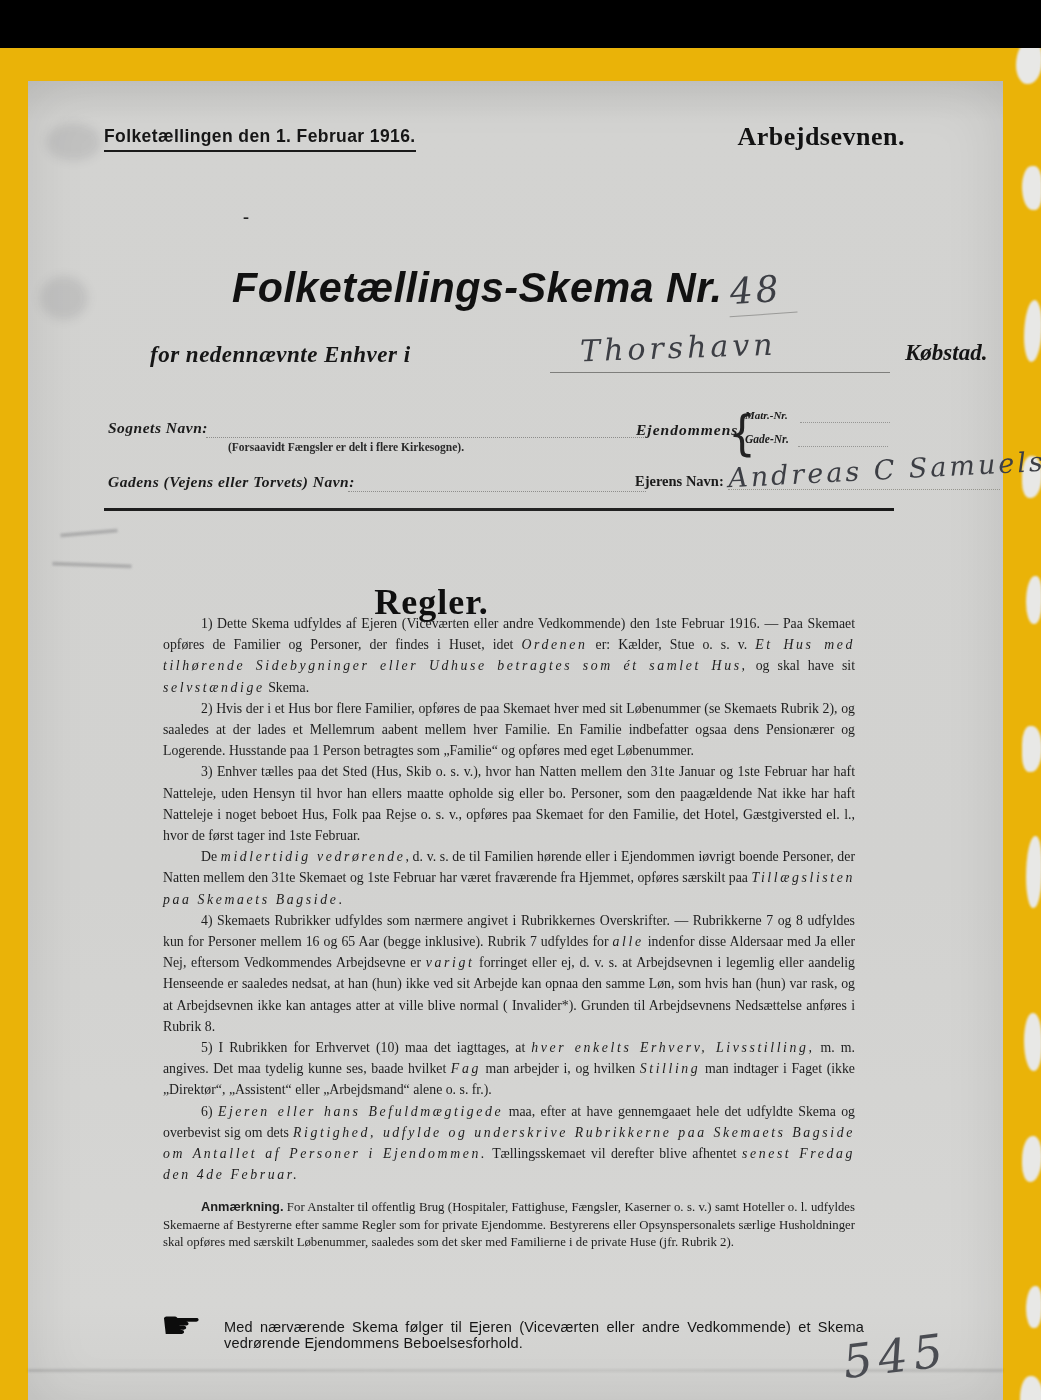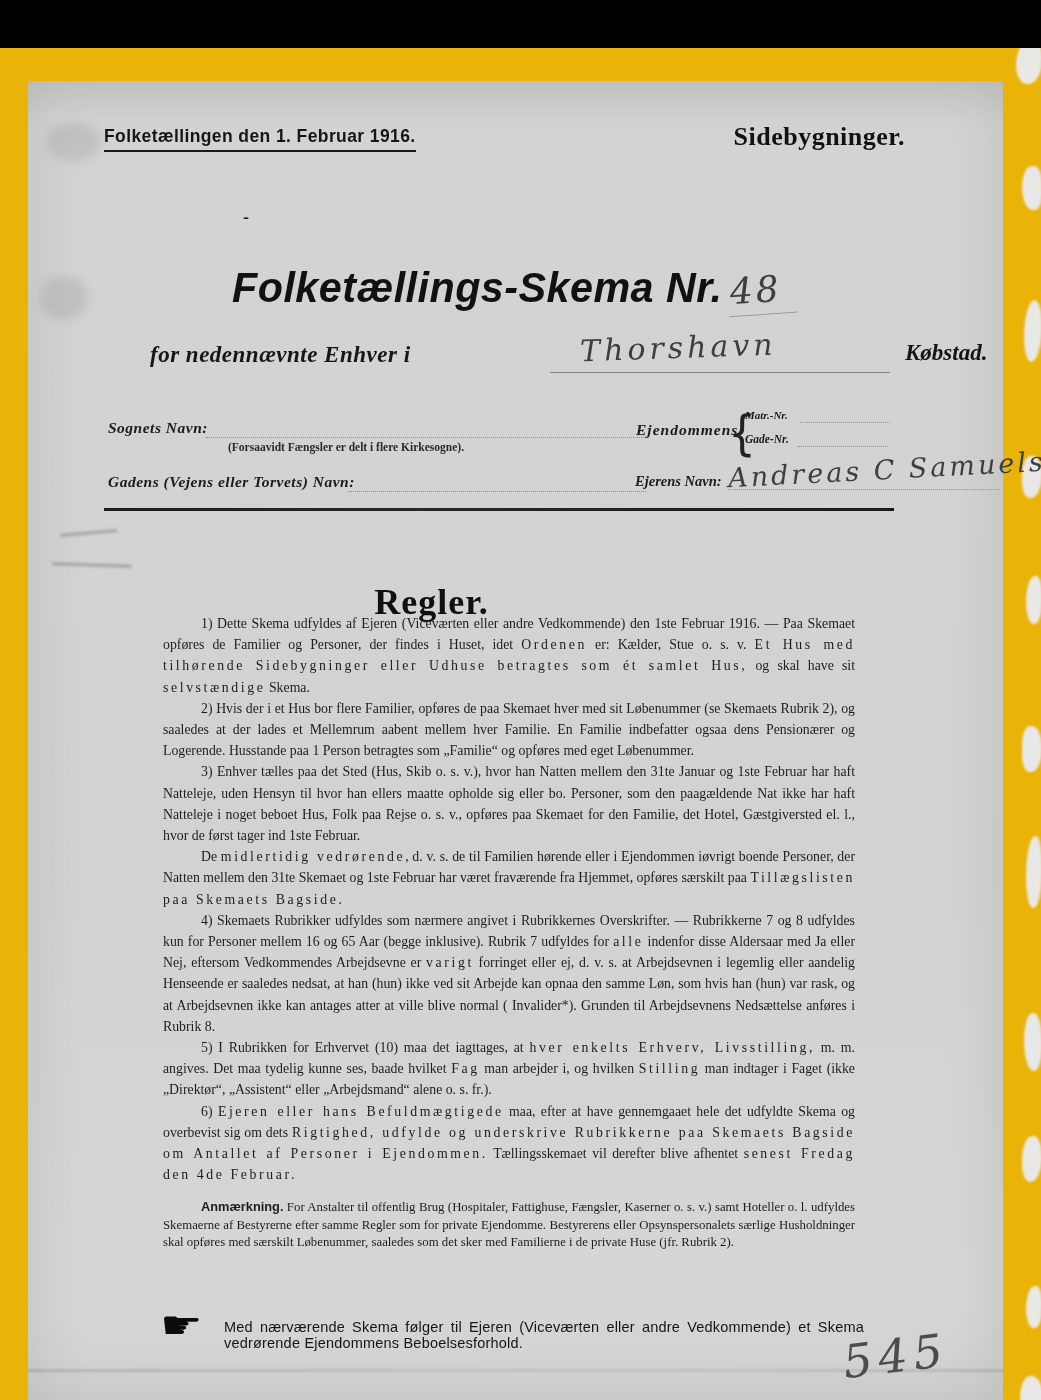--- a/index.html
+++ b/index.html
@@ -55,21 +55,21 @@
   .f-sognets-note{position:absolute;left:200px;top:360px;font-size:11.5px;font-weight:bold;color:#2a2a2a;}
   .f-ejendommens{position:absolute;left:608px;top:340px;font-size:15.5px;letter-spacing:1px;text-align:center;}
   .f-brace{position:absolute;left:700px;top:326px;font-size:44px;font-weight:normal;color:#222;
     font-family:"DejaVu Sans",sans-serif;transform:scaleY(1.1);}
   .f-matr{position:absolute;left:717px;top:328px;font-size:11px;}
   .f-matr-line{position:absolute;left:772px;top:341px;width:90px;border-bottom:1px dotted #969694;}
   .f-gade{position:absolute;left:717px;top:352px;font-size:11.5px;}
   .f-gade-line{position:absolute;left:770px;top:365px;width:90px;border-bottom:1px dotted #969694;}
   .f-gadens{position:absolute;left:80px;top:392px;font-size:15.5px;letter-spacing:0.5px;}
   .f-gadens-line{position:absolute;left:320px;top:410px;width:298px;border-bottom:1px dotted #8d8d8b;}
-  .f-ejerens{position:absolute;left:607px;top:392px;font-size:14.5px;font-weight:bold;font-style:italic;color:#1b1b1b;}
+  .f-ejerens{position:absolute;left:607px;top:392px;font-size:14.5px;font-weight:bold;color:#1b1b1b;}
   .f-ejerens-value{position:absolute;left:700px;top:372px;font-size:27px;letter-spacing:3px;transform:rotate(-3deg);white-space:nowrap;}
   .f-ejerens-line{position:absolute;left:700px;top:408px;width:272px;border-bottom:1px dotted #96968f;}
   .big-rule{position:absolute;left:76px;top:427px;width:790px;height:3px;
     background:linear-gradient(90deg,#1d1d1d 0,#262626 40%,#1a1a1a 100%);}
   
   .regler-h{position:absolute;left:0;top:500px;width:807px;text-align:center;
     font-size:36px;font-weight:bold;color:#101010;letter-spacing:1px;}
   .rules{position:absolute;left:135px;top:532px;width:692px;color:#1d1d1d;}
   .rules p{
     margin:0;text-align:justify;font-size:13.8px;line-height:21.2px;
@@ -77,21 +77,21 @@
   }
   .p1{margin-top:2px;}
   .p2{margin-top:13px;}
   .p3{margin-top:11px;}
   .p3b{margin-top:0px;}
   .p4{margin-top:0px;}
   .p5{margin-top:13px;}
   .p6{margin-top:13px;}
   .p7{margin-top:12px;}
   .anm{margin-top:13px !important;font-size:12.8px !important;line-height:17.5px !important;}
-  .sp{letter-spacing:2.6px;}
+  .sp{letter-spacing:2.6px;font-style:italic;}
   .b{font-weight:bold;}
   .bsans{font-family:"Liberation Sans",sans-serif;font-weight:bold;}
   
   .manicule{position:absolute;left:132px;top:1222px;font-size:38px;color:#0c0c0c;
     font-family:"DejaVu Sans",sans-serif;transform:scaleX(1.25);transform-origin:left;}
   .footer-text{
     position:absolute;left:196px;top:1238px;width:640px;
     font-family:"Liberation Sans",sans-serif;font-weight:normal;font-size:14.5px;
     line-height:16px;color:#151515;letter-spacing:0.2px;text-align:justify;
   }
@@ -118,21 +118,21 @@
 
   <div id="page">
 
     <div class="smudge" style="left:18px;top:42px;width:55px;height:38px;"></div>
     <div class="smudge" style="left:12px;top:195px;width:48px;height:44px;"></div>
     <div class="squiggle" style="left:32px;top:450px;width:58px;transform:rotate(-5deg);"></div>
     <div class="squiggle" style="left:24px;top:482px;width:80px;transform:rotate(2deg);"></div>
     <div class="crease" style="top:1288px;"></div>
 
     <div class="hdr-left">Folketællingen den 1. Februar 1916.</div>
-    <div class="hdr-right">Sidebygninger.</div>
+    <div class="hdr-right">Arbejdsevnen.</div>
     <div class="stray-dash">-</div>
 
     <div class="title">Folketællings-Skema  Nr.</div>
     <div class="hand title-nr">48</div>
 
     <div class="subtitle-row">
       <span class="sub-pre">for nedennævnte Enhver i</span>
       <span class="sub-line"></span>
       <span class="hand sub-place">Thorshavn</span>
       <span class="sub-suf">Købstad.</span>

